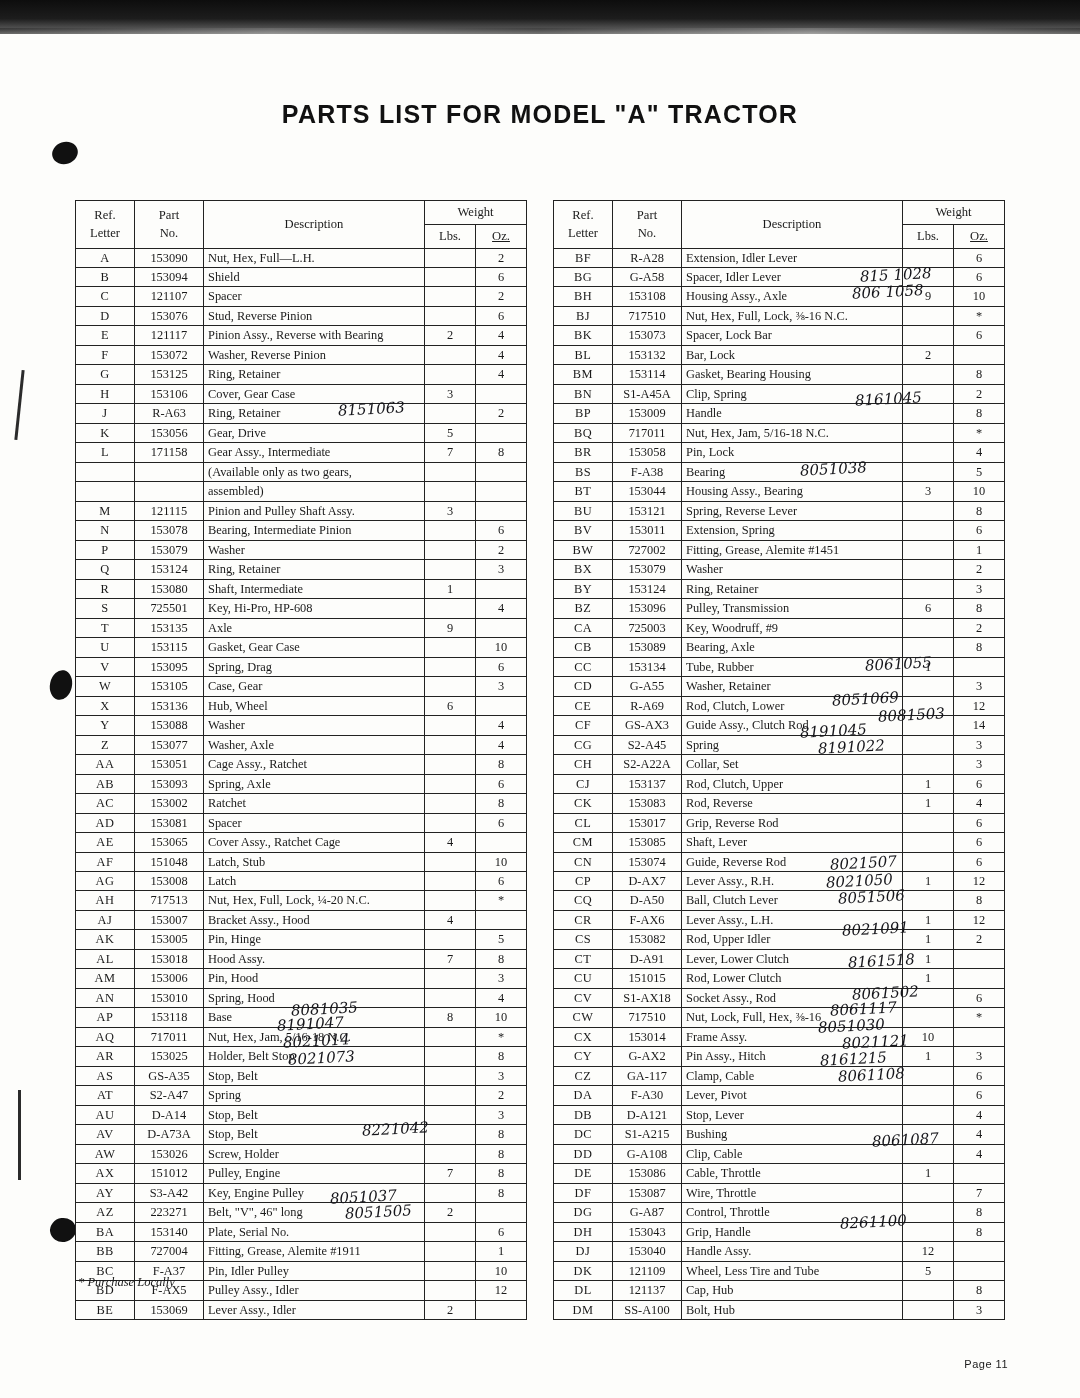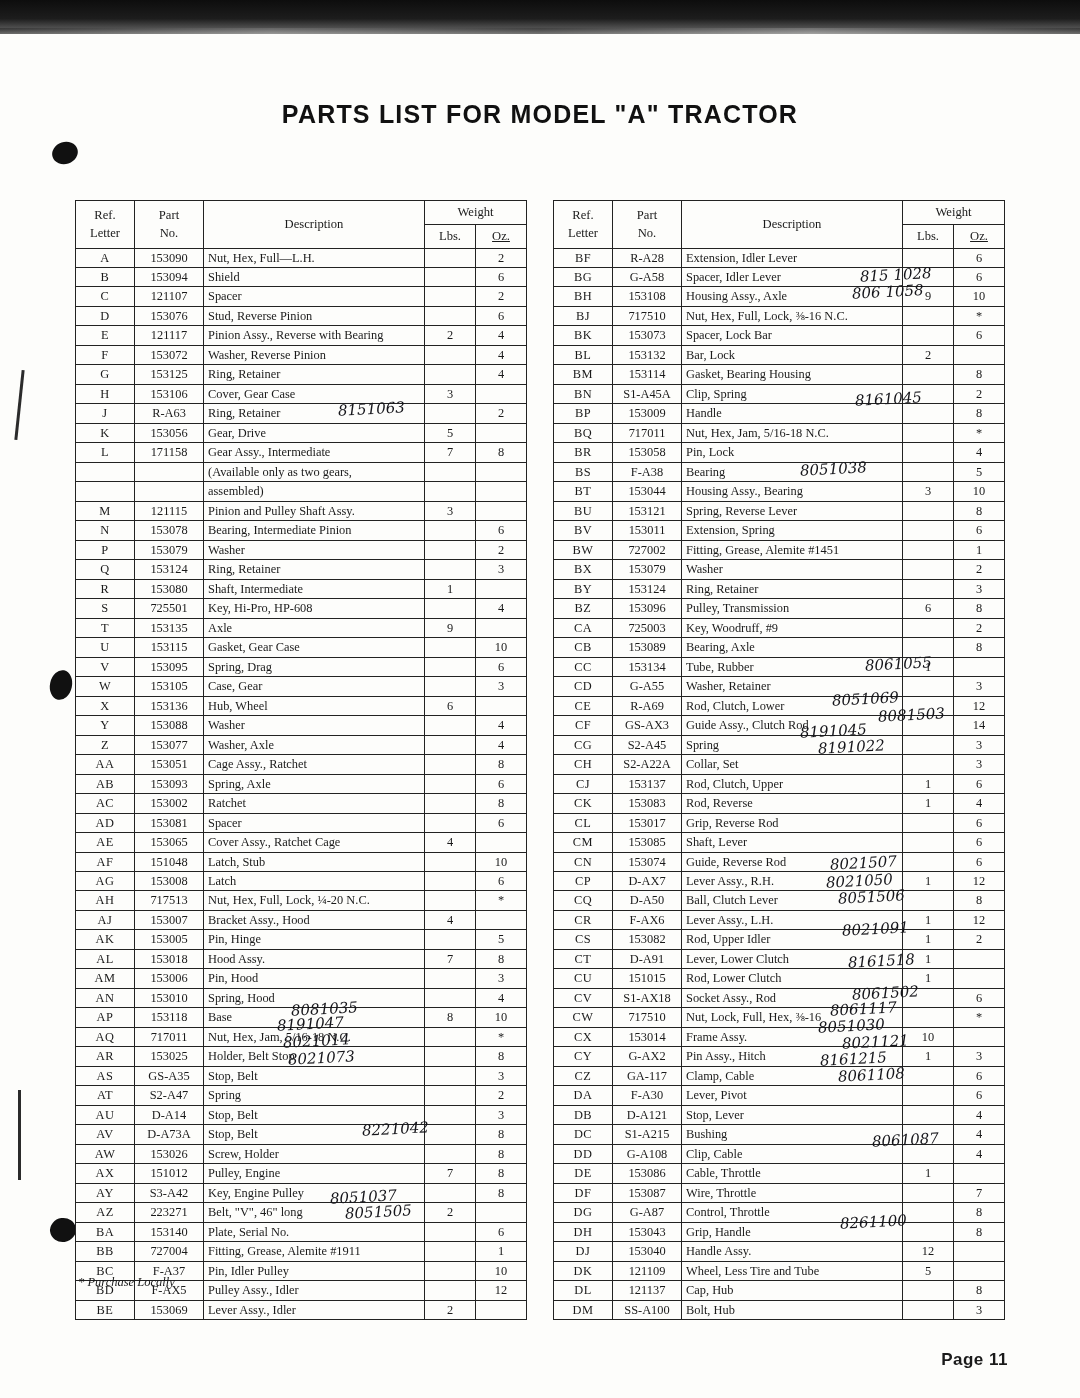--- a/index.html
+++ b/index.html
@@ -94,21 +94,21 @@
   .c-part{text-align:center;}
   .c-desc{text-align:left;padding-left:7px;}
   .c-lbs,.c-oz{text-align:center;}
   .footnote{
     position:absolute;left:78px;top:1258px;
     font-style:italic;font-size:12.5px;margin-top:17px;
   }
   .pagenum{
     position:absolute;right:72px;bottom:28px;
     font-family:"Liberation Sans", sans-serif;
-    font-weight:bold;font-size:17px;letter-spacing:.5px;text-align:right;
+    font-weight:normal;font-size:11px;letter-spacing:.5px;text-align:right;
   }
   
   .hand{
     position:absolute;
     font-family:"DejaVu Serif", serif;
     font-style:italic;
     font-size:15px;
     color:#15151a;
     white-space:nowrap;
     transform:rotate(-3deg);

